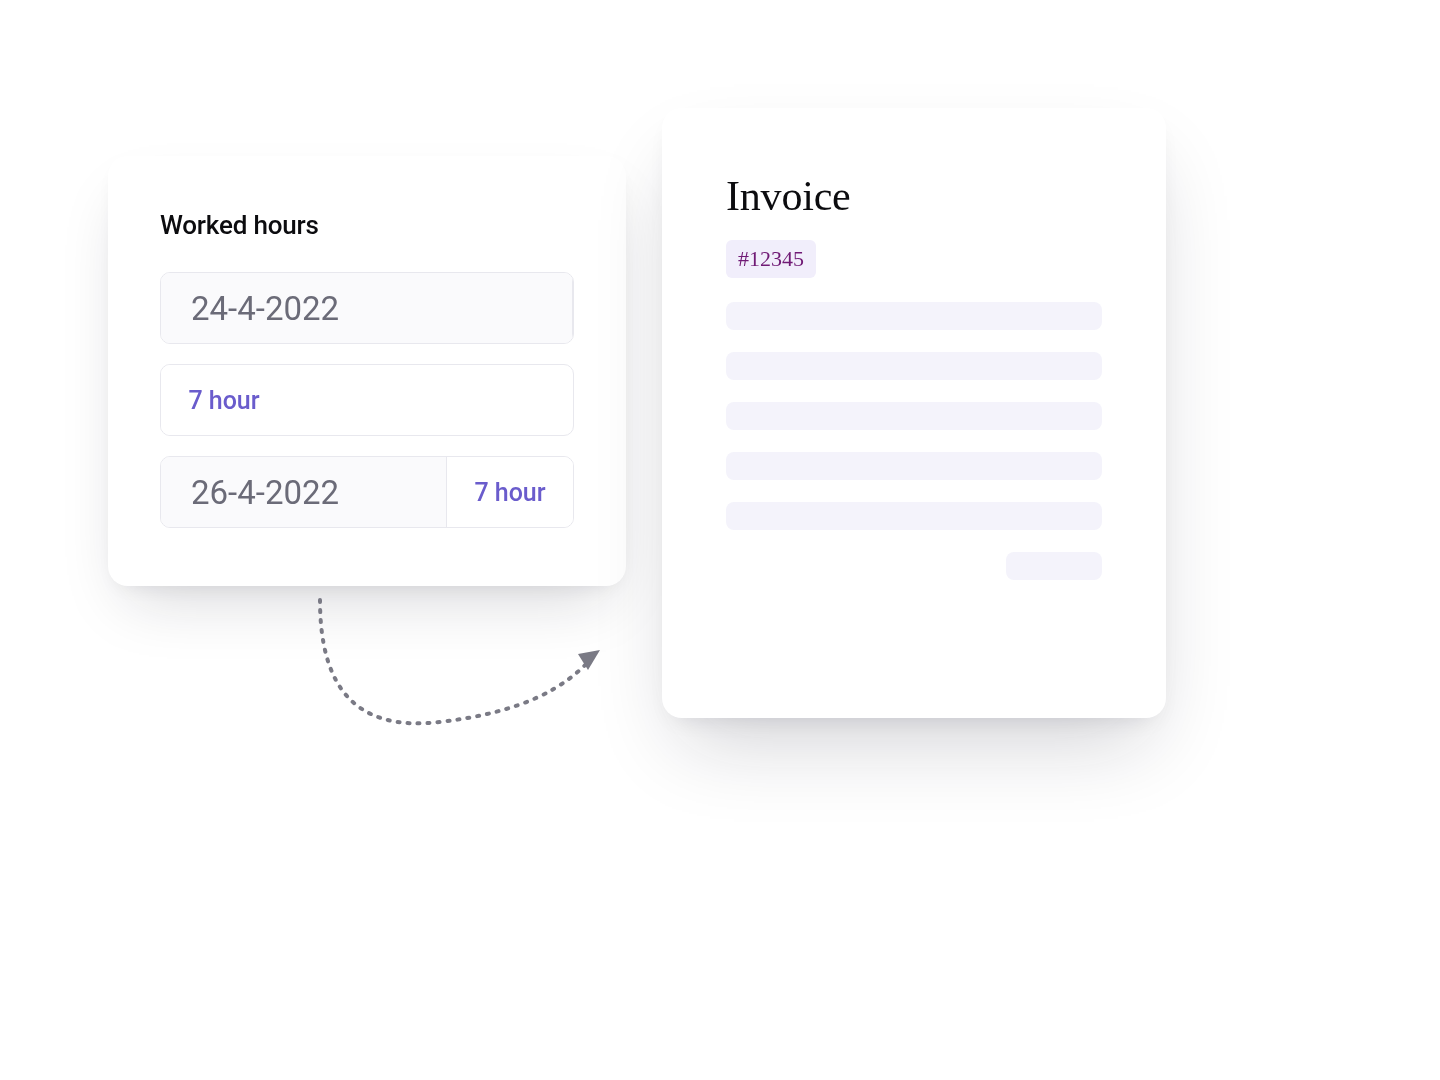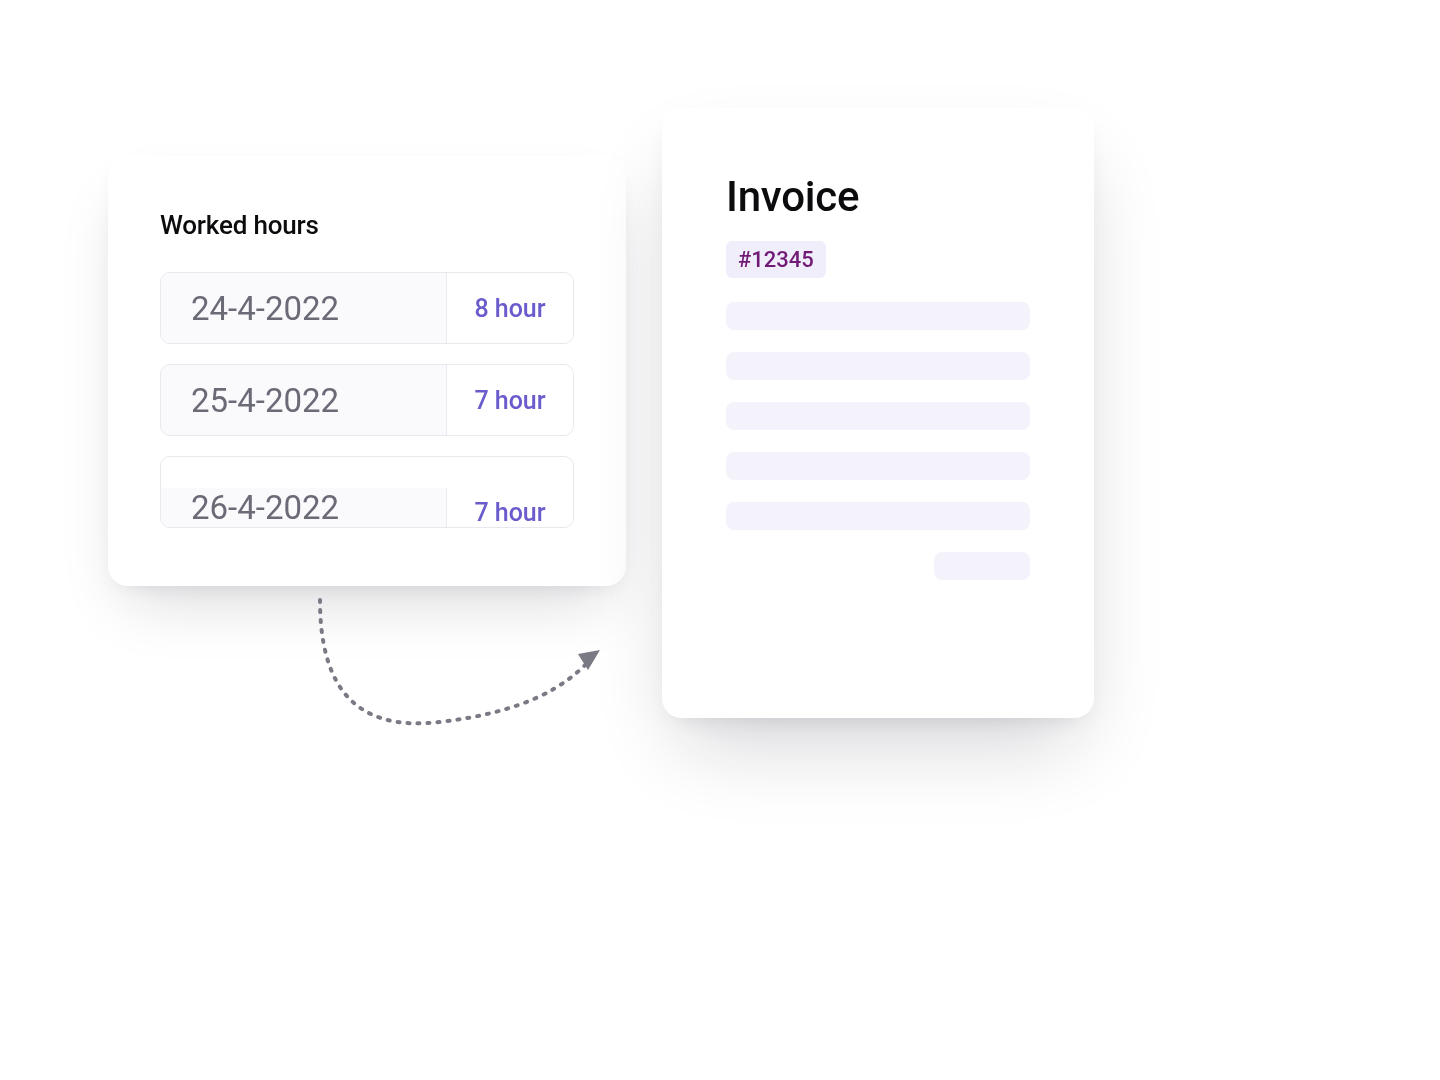--- a/index.html
+++ b/index.html
@@ -31,21 +31,21 @@
   }
   .hours-row {
     display: flex;
     align-items: stretch;
     border: 1px solid #e8e8ee;
     border-radius: 10px;
     overflow: hidden;
     margin-bottom: 20px;
     height: 72px;
   }
-  .hours-row:last-child { margin-bottom: 0; align-items: flex-end; }
+  .hours-row:last-child { margin-bottom: 0; }
   .hours-date {
     flex: 1 1 auto;
     background: #fafafc;
     display: flex;
     align-items: center;
     padding-left: 30px;
     font-size: 33px;
     color: #6b6b78;
     border-right: 1px solid #e8e8ee;
   }
@@ -58,26 +58,27 @@
     font-size: 25px;
     font-weight: 500;
     color: #6a5ccc;
   }
 
   
   .card-invoice {
     position: absolute;
     left: 662px;
     top: 108px;
-    width: 432px;
+    width: 504px;
     height: 610px;
     background: #ffffff;
     border-radius: 20px;
     box-shadow: 0 40px 80px -20px rgba(20,20,40,0.20), 0 10px 24px -12px rgba(20,20,40,0.12);
     padding: 64px 64px 0 64px;
+    font-family: Liberation Serif, serif;
   }
   .card-invoice h2 {
     font-size: 42px;
     font-weight: 500;
     color: #0c0c0f;
     letter-spacing: -0.2px;
     margin-bottom: 20px;
   }
   .invoice-badge {
     display: inline-block;
@@ -115,25 +116,23 @@
   }
 </style>
 </head>
 <body>
 
 <div class="card-hours">
   <h2>Worked hours</h2>
 
   <div class="hours-row">
     <div class="hours-date">24-4-2022</div>
-    <div class="hours-value">8 hour</div>
   </div>
 
   <div class="hours-row">
-    <div class="hours-date">25-4-2022</div>
     <div class="hours-value">7 hour</div>
   </div>
 
   <div class="hours-row">
     <div class="hours-date">26-4-2022</div>
     <div class="hours-value">7 hour</div>
   </div>
 </div>
 
 <div class="arrow-wrap">

